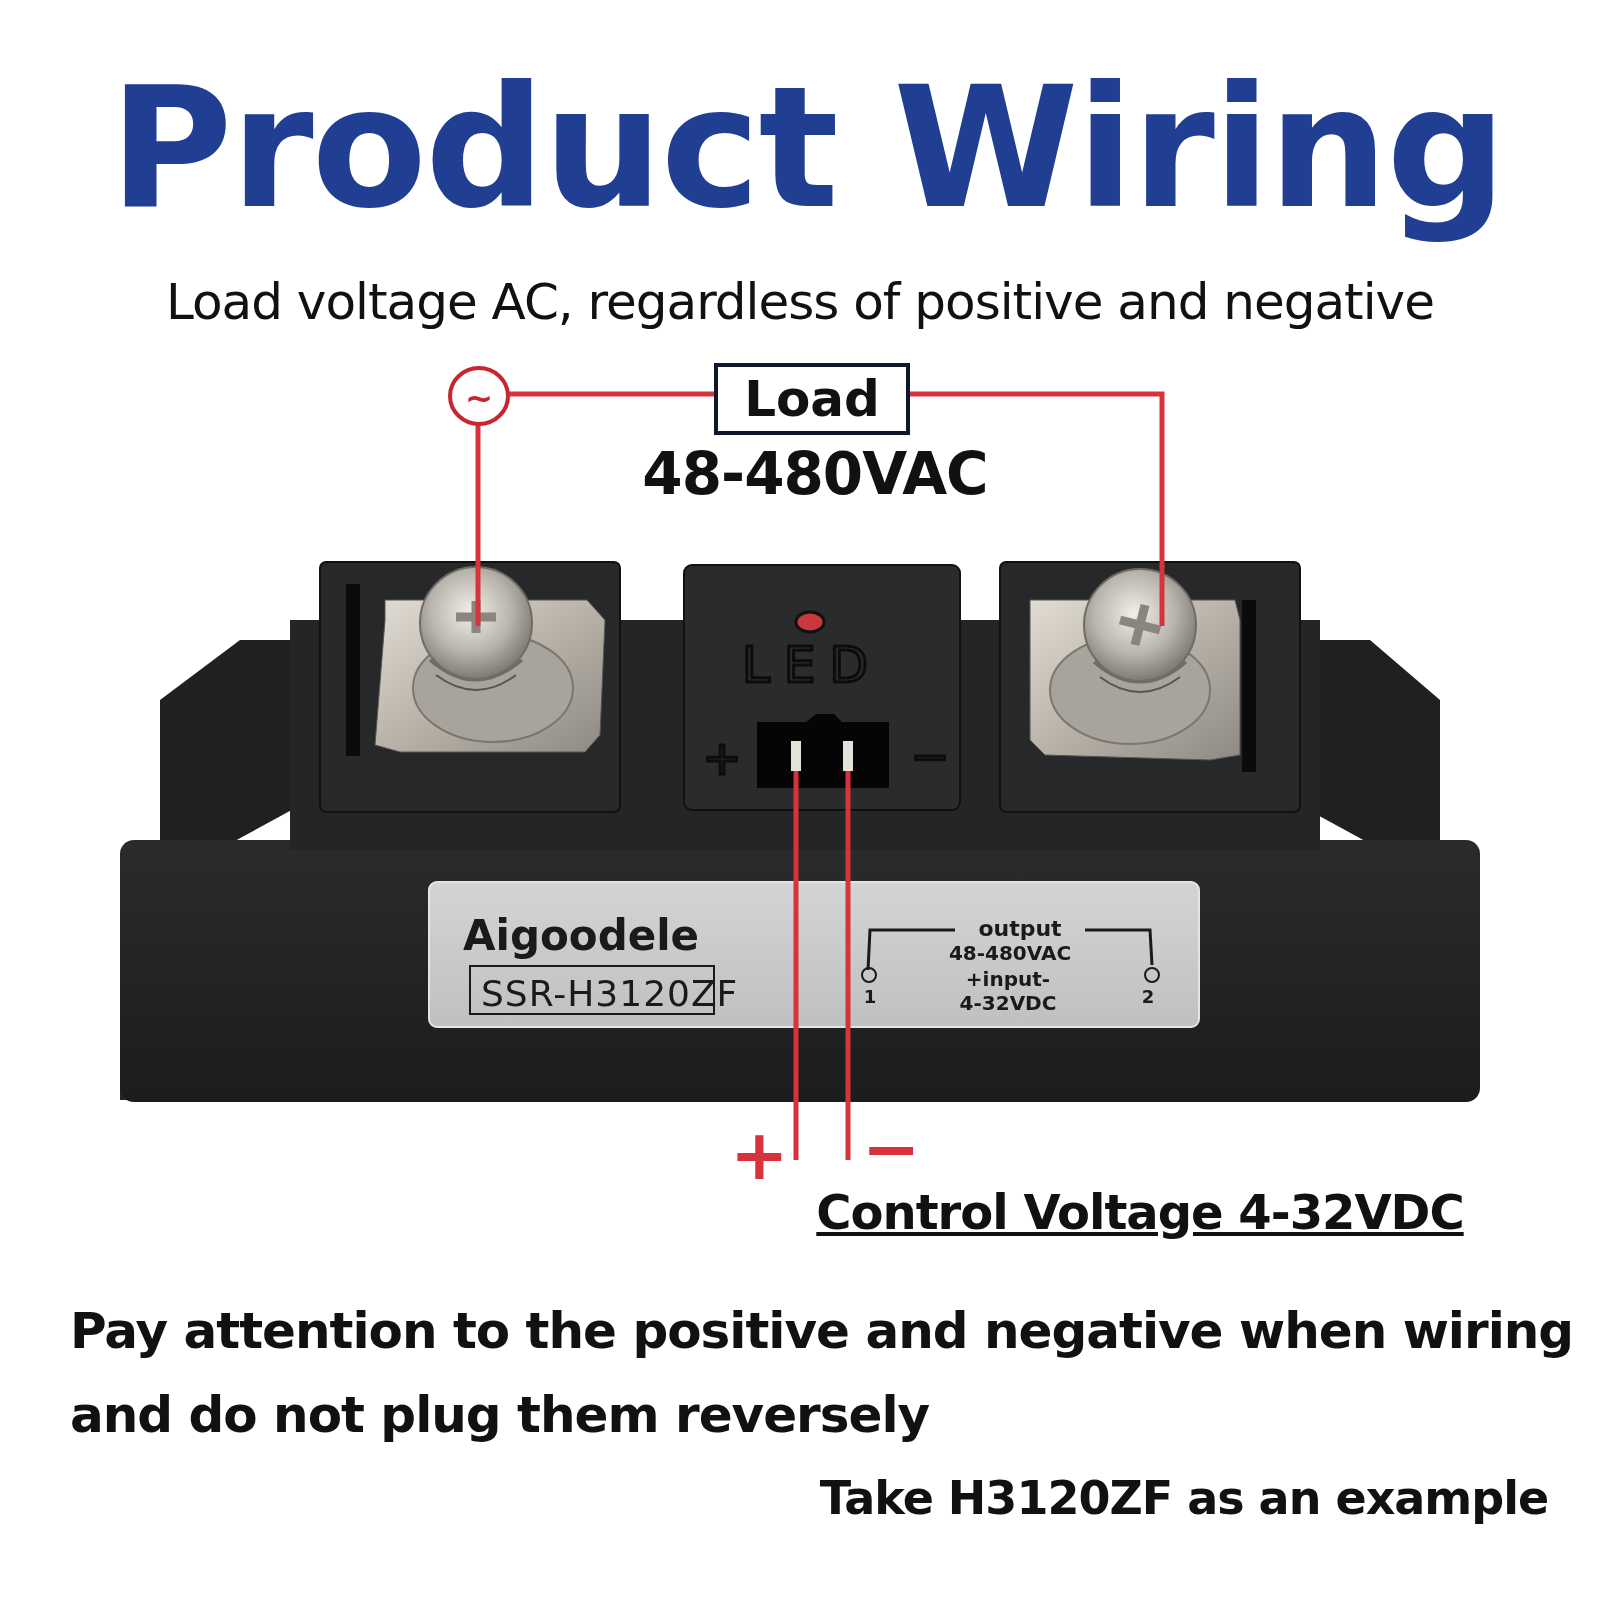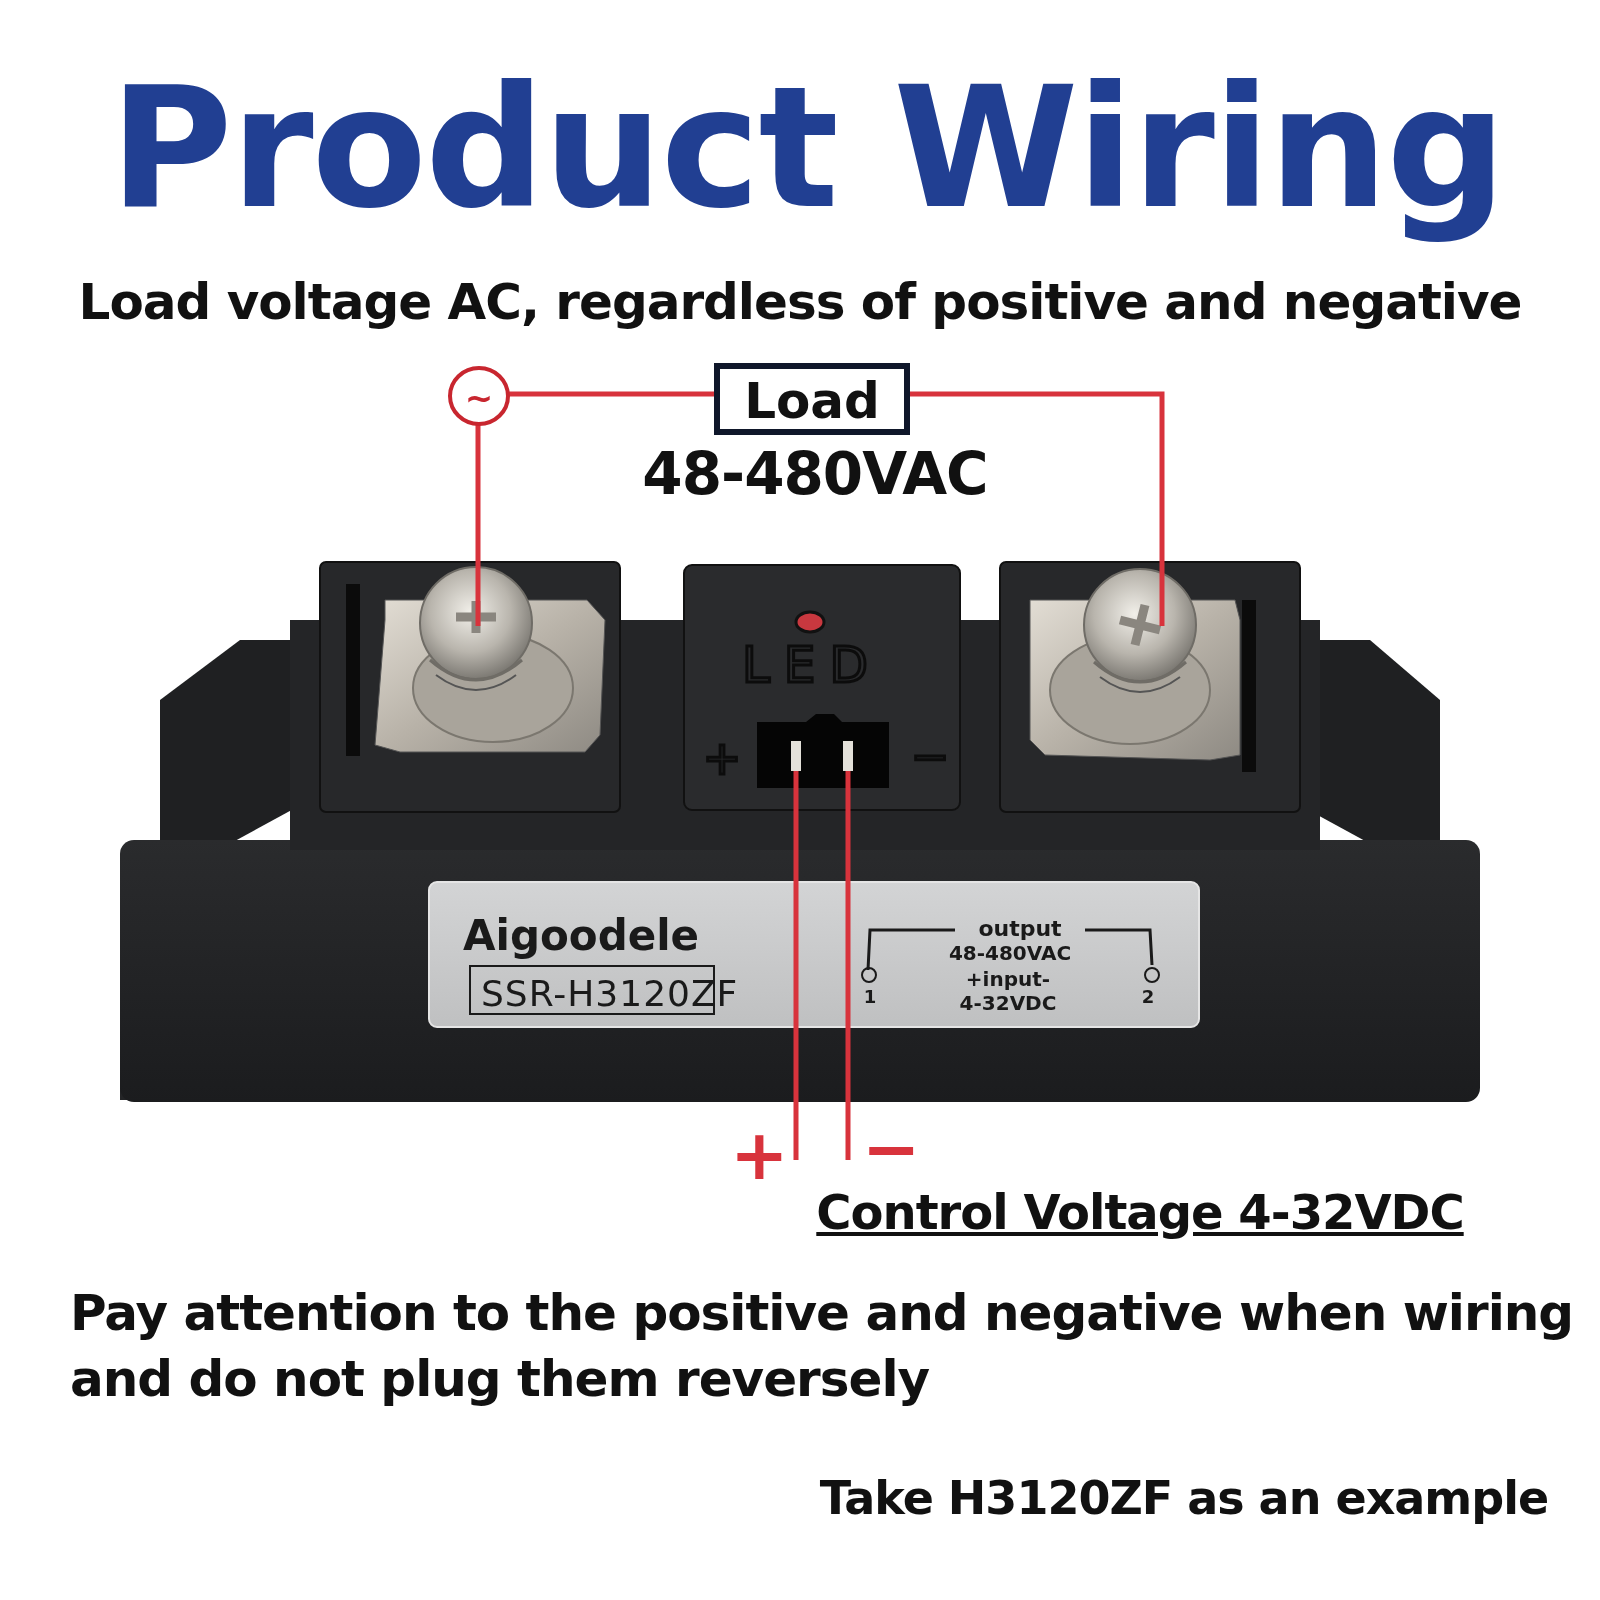--- a/index.html
+++ b/index.html
@@ -3,31 +3,31 @@
 <meta charset="utf-8">
 <style>
   html, body { margin: 0; padding: 0; background: #ffffff; }
   body { width: 1600px; height: 1600px; position: relative; overflow: hidden;
          font-family: "DejaVu Sans", "Liberation Sans", sans-serif; }
   .abs { position: absolute; }
   .title { left: 7px; top: 58px; width: 1600px; text-align: center; color: #213f92;
            font-weight: bold; font-size: 168px; line-height: 180px; letter-spacing: -2px;
            font-family: "DejaVu Sans", sans-serif; }
   .subtitle { left: 0; top: 272px; width: 1600px; text-align: center; color: #111;
-              font-weight: bold; font-size: 50px; line-height: 60px; letter-spacing: -1px; }
-  .load-box { left: 714px; top: 363px; width: 196px; height: 72px; border: 6px solid #0f172a;
+              font-weight: normal; font-size: 50px; line-height: 60px; letter-spacing: -1px; }
+  .load-box { left: 714px; top: 363px; width: 196px; height: 72px; border: 4px solid #0f172a;
               box-sizing: border-box; background: #fff; text-align: center; color: #111;
               font-weight: bold; font-size: 50px; line-height: 64px; }
   .load-volt { left: 600px; top: 438px; width: 430px; text-align: center; color: #111;
                font-weight: bold; font-size: 58px; line-height: 72px; letter-spacing: -1px; }
   .ctrl-volt { left: 780px; top: 1182px; width: 720px; text-align: center; color: #111;
                font-weight: bold; font-size: 48px; line-height: 60px; letter-spacing: -1px; text-decoration: underline; }
   .warning { left: 70px; top: 1280px; width: 1500px; color: #111; font-weight: bold;
              font-size: 50px; line-height: 66px; letter-spacing: -1px; }
-  .warning div { white-space: nowrap; }
+  .warning div { white-space: nowrap; margin-top: 18px; }
   .example { left: 804px; top: 1468px; width: 760px; text-align: center; color: #111;
              font-weight: bold; font-size: 46px; line-height: 60px; letter-spacing: -1px; }
   .pol { color: #d8333c; font-weight: bold; font-size: 70px; line-height: 70px; }
   .pol-plus { left: 730px; top: 1120px; }
   .pol-minus { left: 862px; top: 1114px; }
   svg.diagram { position: absolute; left: 0; top: 0; }
   .label-text { font-family: "DejaVu Sans", sans-serif; font-weight: bold; fill: #1a1a1a; }
   .label-model { font-family: "DejaVu Sans", sans-serif; fill: #1a1a1a; }
   .label-small { font-family: "DejaVu Sans", sans-serif; font-weight: bold; fill: #1a1a1a; }
 </style>

